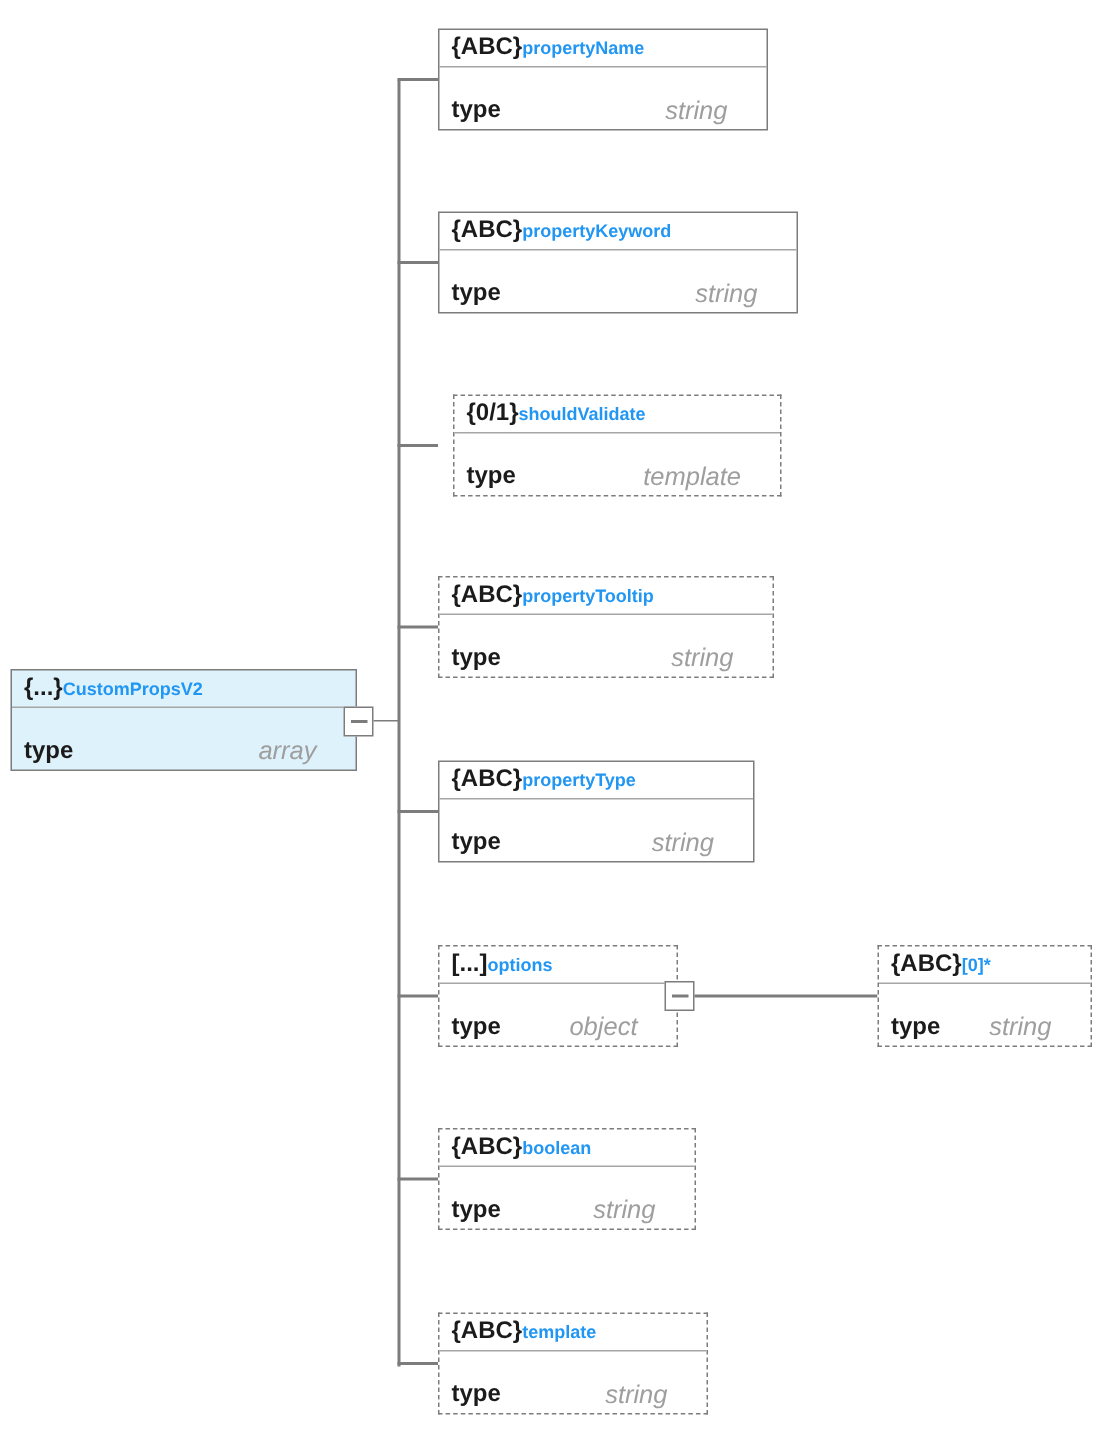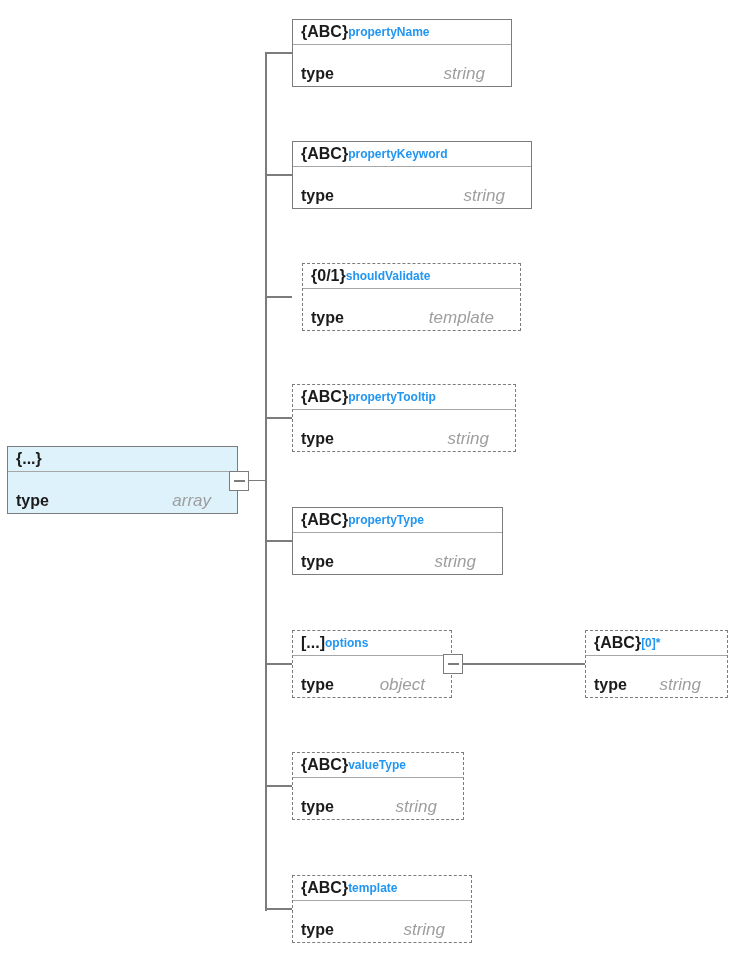--- a/index.html
+++ b/index.html
@@ -80,20 +80,21 @@
   <div class="line h-line" style="left:265px;top:417.25px;width:27px;"></div>
   <div class="line h-line" style="left:265px;top:540.25px;width:27px;"></div>
   <div class="line h-line" style="left:265px;top:663.25px;width:27px;"></div>
   <div class="line h-line" style="left:265px;top:785.25px;width:27px;"></div>
   <div class="line h-line" style="left:265px;top:908.25px;width:27px;"></div>
   <div class="line h-line" style="left:452px;top:663.25px;width:133px;"></div>
 
   <div class="node root" style="left:7px;top:446px;width:231px;">
     <div class="row hdr">
       <span class="glyph">{...}</span>
+      <span class="nm">CustomPropsV2</span>
     </div>
     <div class="row bdy">
       <span class="t-label">type</span>
       <span class="t-value">array</span>
     </div>
   </div>
   <div class="collapse-btn" style="left:229px;top:471px;">
     <span class="minus"></span>
   </div>
 
@@ -162,21 +163,21 @@
       <span class="t-value">object</span>
     </div>
   </div>
   <div class="collapse-btn" style="left:443px;top:654px;">
     <span class="minus"></span>
   </div>
 
   <div class="node dashed" style="left:292px;top:752px;width:172px;">
     <div class="row hdr">
       <span class="glyph">{ABC}</span>
-      <span class="nm">valueType</span>
+      <span class="nm">boolean</span>
     </div>
     <div class="row bdy">
       <span class="t-label">type</span>
       <span class="t-value">string</span>
     </div>
   </div>
 
   <div class="node dashed" style="left:292px;top:875px;width:180px;">
     <div class="row hdr">
       <span class="glyph">{ABC}</span>

